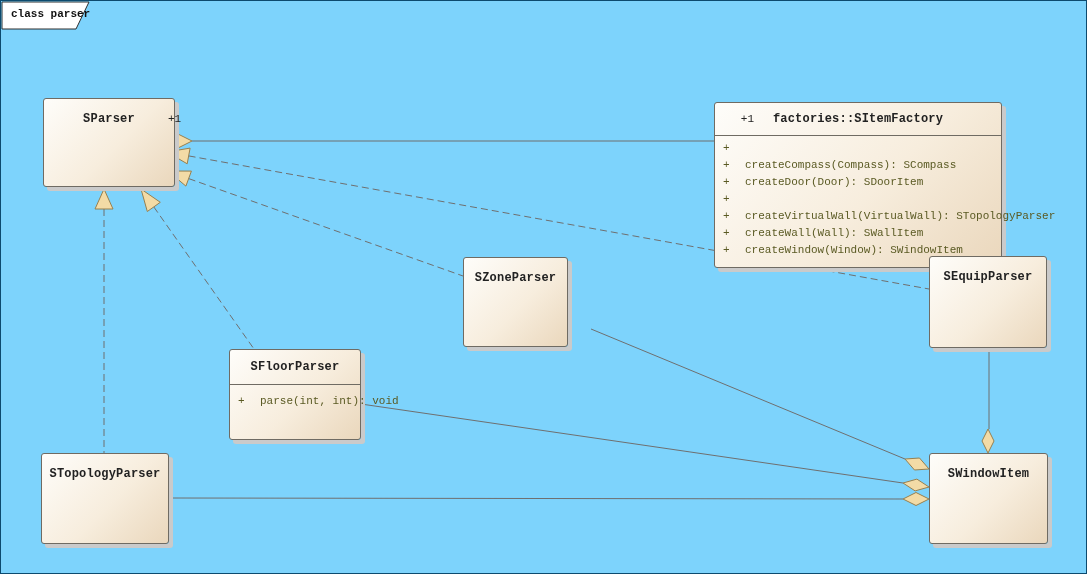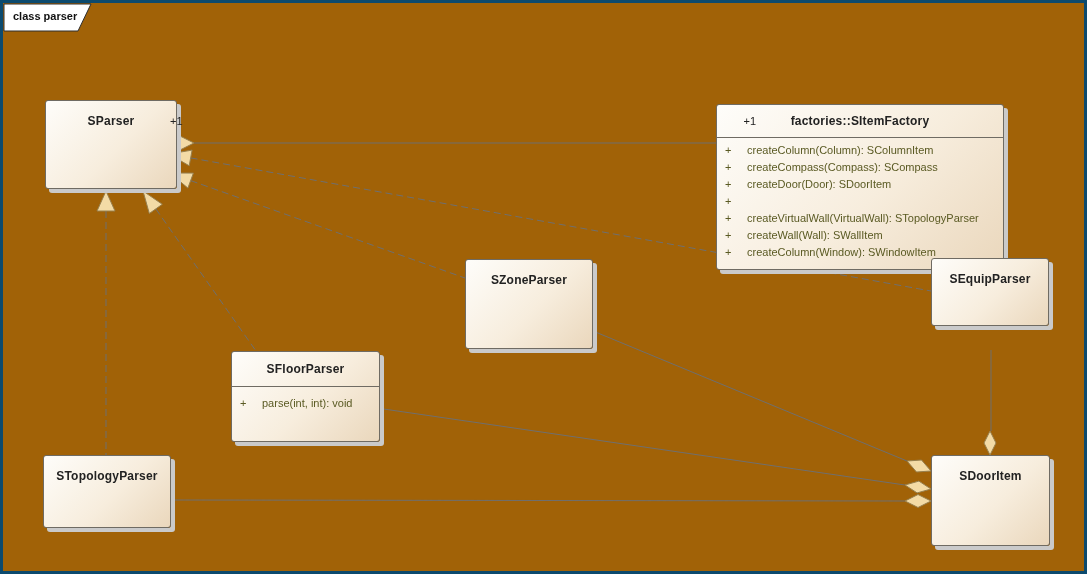--- a/index.html
+++ b/index.html
@@ -1,19 +1,19 @@
 <!DOCTYPE html>
 <html><head>
 <meta charset="utf-8">
 <style>
   html,body{margin:0;padding:0;background:#fff;}
   .canvas{
     position:relative;width:1087px;height:574px;box-sizing:border-box;
-    border:3px solid #0c4a6e;background:#a16207;overflow:hidden;
-    font-family:Liberation Sans, sans-serif;
+    border:1px solid #0c4a6e;background:#7dd3fc;overflow:hidden;
+    font-family:Liberation Mono, monospace;
   }
   svg.overlay{position:absolute;left:0;top:0;z-index:1;}
   .conn{stroke:#6f6f6f;stroke-width:1;fill:none;}
   .dashed{stroke-dasharray:7 4;}
   .arr{fill:#f3dba6;stroke:#97804f;stroke-width:1;}
   .cls{
     position:absolute;z-index:2;box-sizing:border-box;
     border:1px solid #6f6b63;border-radius:3px;
     background:linear-gradient(135deg,#fefdfa 0%,#f7eddd 55%,#ead7bc 100%);
     box-shadow:4px 4px 0 #cacaca;
@@ -96,21 +96,20 @@
 
   <div class="cls" style="left:42px;top:97px;width:132px;height:89px;">
     <div class="cls-title">SParser</div>
   </div>
 
   <div class="cls" style="left:713px;top:61px;width:288px;height:166px;margin-top:40px;">
     <div class="cls-title compartment">factories::SItemFactory</div>
     <div class="methods">
       <div class="m-row">
         <span class="vis">+</span>
-        <span class="sig">createColumn(Column): SColumnItem</span>
       </div>
       <div class="m-row">
         <span class="vis">+</span>
         <span class="sig">createCompass(Compass): SCompass</span>
       </div>
       <div class="m-row">
         <span class="vis">+</span>
         <span class="sig">createDoor(Door): SDoorItem</span>
       </div>
       <div class="m-row">
@@ -119,44 +118,44 @@
       <div class="m-row">
         <span class="vis">+</span>
         <span class="sig">createVirtualWall(VirtualWall): STopologyParser</span>
       </div>
       <div class="m-row">
         <span class="vis">+</span>
         <span class="sig">createWall(Wall): SWallItem</span>
       </div>
       <div class="m-row">
         <span class="vis">+</span>
-        <span class="sig">createColumn(Window): SWindowItem</span>
+        <span class="sig">createWindow(Window): SWindowItem</span>
       </div>
     </div>
   </div>
 
-  <div class="cls" style="left:462px;top:256px;width:128px;height:90px;">
+  <div class="cls" style="left:462px;top:256px;width:105px;height:90px;">
     <div class="cls-title">SZoneParser</div>
   </div>
 
-  <div class="cls" style="left:228px;top:348px;width:149px;height:91px;">
+  <div class="cls" style="left:228px;top:348px;width:132px;height:91px;">
     <div class="cls-title compartment" style="height:34px;line-height:34px;">SFloorParser</div>
     <div class="methods" style="padding-top:8px;">
       <div class="m-row">
         <span class="vis">+</span>
         <span class="sig">parse(int, int): void</span>
       </div>
     </div>
   </div>
 
-  <div class="cls" style="left:40px;top:452px;width:128px;height:73px;">
+  <div class="cls" style="left:40px;top:452px;width:128px;height:91px;">
     <div class="cls-title">STopologyParser</div>
   </div>
 
-  <div class="cls" style="left:928px;top:255px;width:118px;height:68px;">
+  <div class="cls" style="left:928px;top:255px;width:118px;height:92px;">
     <div class="cls-title">SEquipParser</div>
   </div>
 
   <div class="cls" style="left:928px;top:452px;width:119px;height:91px;">
-    <div class="cls-title">SDoorItem</div>
+    <div class="cls-title">SWindowItem</div>
   </div>
 
 </div>
 
 </body></html>

